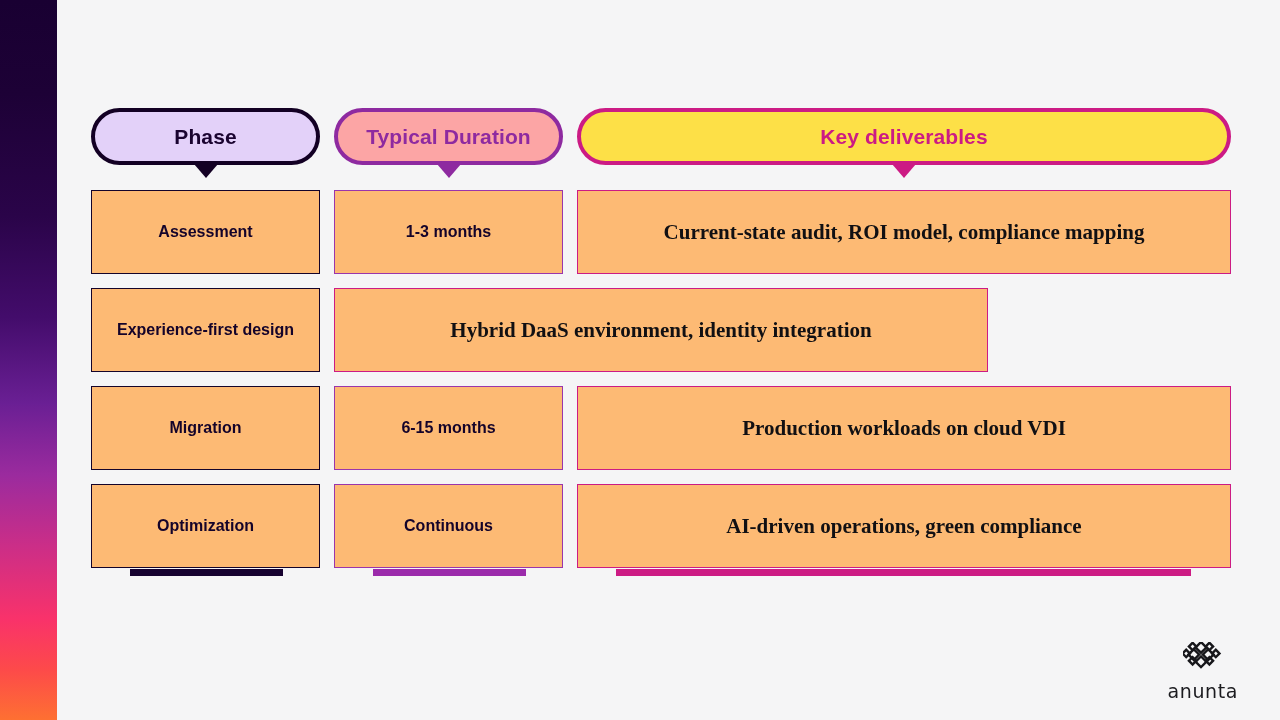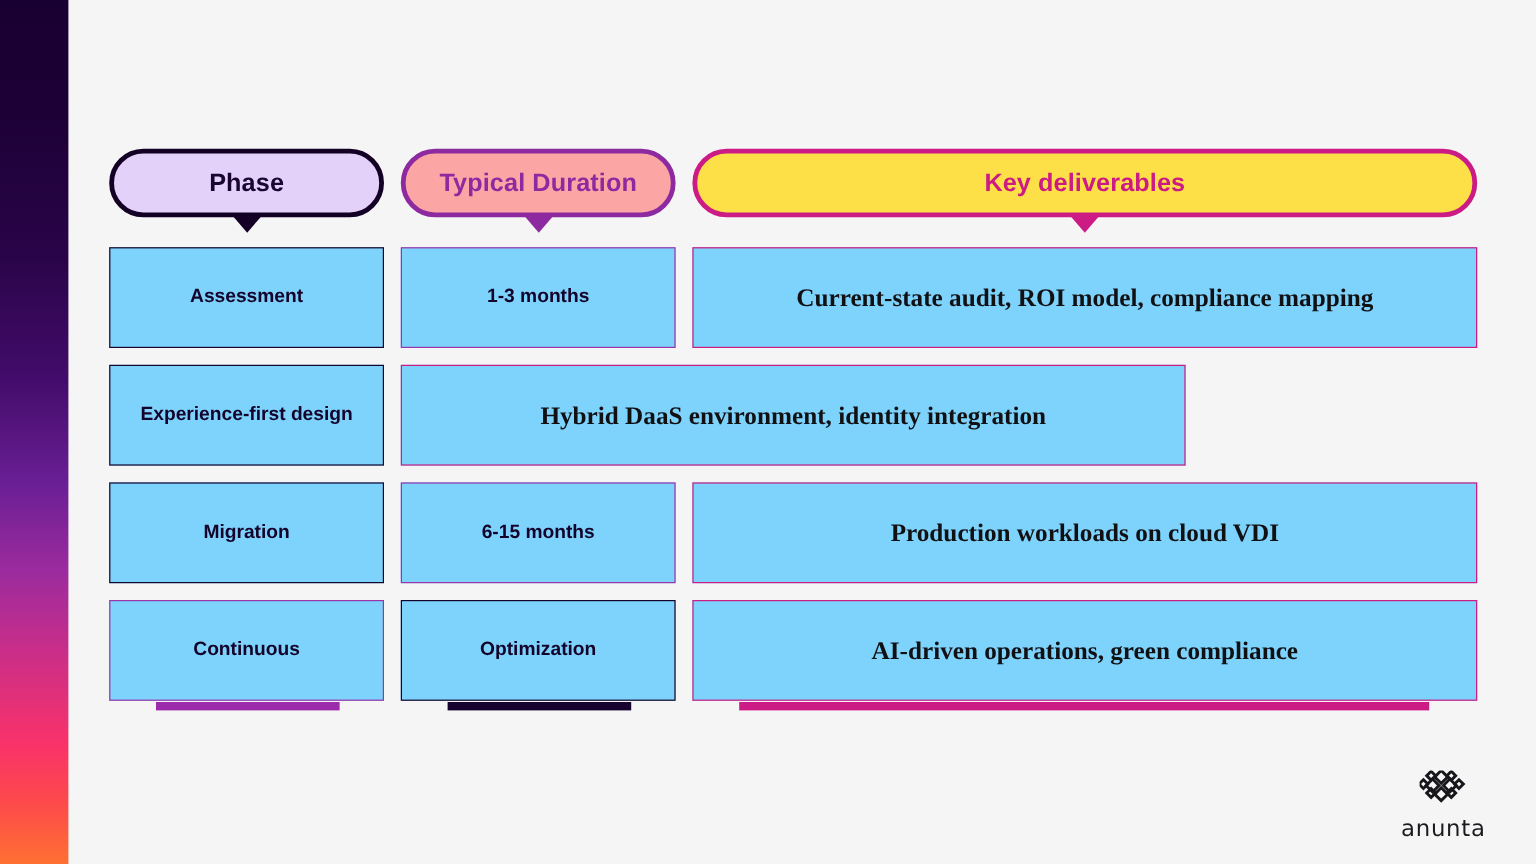--- a/index.html
+++ b/index.html
@@ -32,21 +32,21 @@
         #cc2e87 76%,
         #f9326a 86%,
         #fd4a4a 93%,
         #fe7032 100%);
   }
 
   
   #matrix {
     position: absolute;
     left: 91px;
-    top: 124px;
+    top: 108px;
     width: 1140px;
   }
 
   .row {
     display: flex;
     gap: 14px;
     position: relative;
   }
 
   .col-phase      { width: 229px; flex: 0 0 229px; }
@@ -96,21 +96,21 @@
   }
   .caret-phase    { border-top: 14px solid #130024; }
   .caret-duration { border-top: 14px solid #8e2aa0; }
   .caret-deliver  { border-top: 14px solid #cc1b84; }
 
   
   .body-row { margin-bottom: 14px; }
 
   .cell {
     height: 84px;
-    background: #7dd3fc;
+    background: #fdba74;
     display: flex;
     align-items: center;
     justify-content: center;
     text-align: center;
     padding: 6px 14px;
     position: relative;
   }
 
   .cell-phase {
     border: 1.6px solid #14032a;
@@ -209,27 +209,27 @@
     <div class="cell cell-deliver col-deliver">Hybrid DaaS environment, identity integration</div>
   </div>
 
   <div class="row body-row">
     <div class="cell cell-phase col-phase">Migration</div>
     <div class="cell cell-duration col-duration">6-15 months</div>
     <div class="cell cell-deliver col-deliver">Production workloads on cloud VDI</div>
   </div>
 
   <div class="row body-row">
+    <div class="cell cell-phase col-phase">
+      <span>Optimization</span>
+      <span class="underline ul-phase"></span>
+    </div>
     <div class="cell cell-duration col-duration">
       <span>Continuous</span>
       <span class="underline ul-duration"></span>
-    </div>
-    <div class="cell cell-phase col-phase">
-      <span>Optimization</span>
-      <span class="underline ul-phase"></span>
     </div>
     <div class="cell cell-deliver col-deliver">
       <span>AI-driven operations, green compliance</span>
       <span class="underline ul-deliver"></span>
     </div>
   </div>
 
 </div>
 
 <div id="brand">

